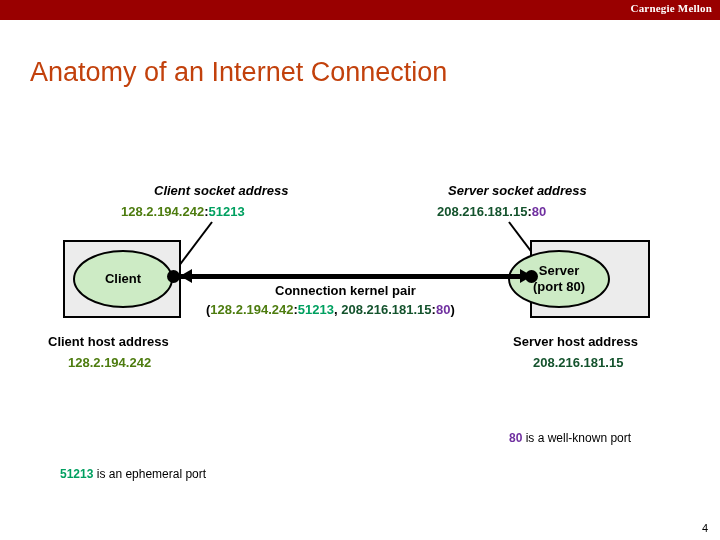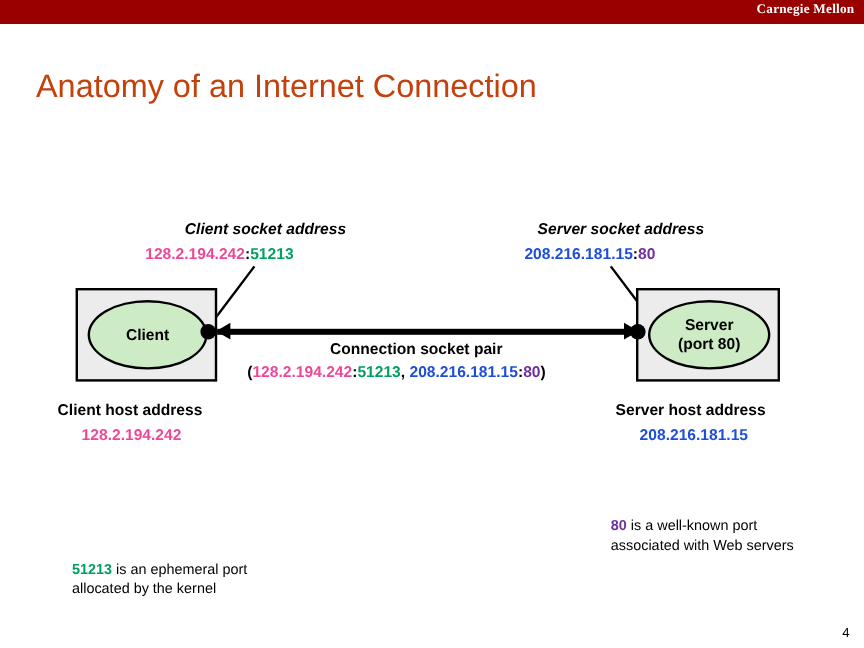--- a/index.html
+++ b/index.html
@@ -62,23 +62,23 @@
   .caption-bold {
     font-weight: bold;
     font-size: 13px;
   }
   .addr-line {
     font-weight: bold;
     font-size: 13px;
   }
 
   
-  .c-clientip { color: #ec4899; }
+  .c-clientip { color: #4d7c0f; }
   .c-clientport { color: #00A060; }
-  .c-serverip  { color: #1d4ed8; }
+  .c-serverip  { color: #14532d; }
   .c-serverport { color: #7030A0; }
   .c-punct { color: #000000; }
 
   
   .host-box {
     position: absolute;
     background: #ececec;
     border: 2px solid #000000;
     box-sizing: border-box;
   }
@@ -166,47 +166,45 @@
 
 <div class="leader" style="left:211px; top:222px; height:62px; transform: rotate(37deg);"></div>
 <div class="leader" style="left:508px; top:222px; height:62px; transform: rotate(-37deg);"></div>
 
 <div class="host-box" style="left:63px; top:240px; width:118px; height:78px;"></div>
 <div class="host-ellipse" style="left:73px; top:250px; width:100px; height:58px;">
   <span>Client</span>
 </div>
 
 <div class="host-box" style="left:530px; top:240px; width:120px; height:78px;"></div>
-<div class="host-ellipse" style="left:540px; top:250px; width:102px; height:58px;align-items:center;">
+<div class="host-ellipse" style="left:508px; top:250px; width:102px; height:58px;align-items:center;">
   <span>
     <span>Server</span><br>
     <span>(port 80)</span>
   </span>
 </div>
 
 <div class="conn-line" style="left:181px; top:274px; width:350px;"></div>
 <div class="arrow-head arrow-left" style="left:180px; top:269px;"></div>
 <div class="arrow-head arrow-right" style="left:520px; top:269px;"></div>
 <div class="node-dot" style="left:167px; top:270px;"></div>
 <div class="node-dot" style="left:525px; top:270px;"></div>
 
-<div class="lbl caption-bold" style="left:275px; top:283px;">Connection socket pair</div>
+<div class="lbl caption-bold" style="left:275px; top:283px;">Connection kernel pair</div>
 <div class="lbl addr-line" style="left:206px; top:302px;">
   <span class="c-punct">(</span><span class="c-clientip">128.2.194.242</span><span class="c-punct">:</span><span class="c-clientport">51213</span><span class="c-punct">, </span><span class="c-serverip">208.216.181.15</span><span class="c-punct">:</span><span class="c-serverport">80</span><span class="c-punct">)</span>
 </div>
 
 <div class="lbl caption-bold" style="left:48px; top:334px;">Client host address</div>
 <div class="lbl addr-line c-clientip" style="left:68px; top:355px;">128.2.194.242</div>
 
 <div class="lbl caption-bold" style="left:513px; top:334px;">Server host address</div>
 <div class="lbl addr-line c-serverip" style="left:533px; top:355px;">208.216.181.15</div>
 
 <div class="note" style="left:60px; top:432px;margin-top:34px;">
   <b class="c-clientport">51213</b><span> is an ephemeral port</span><br>
-  <span>allocated by the kernel</span>
 </div>
 
 <div class="note" style="left:509px; top:430px;">
   <b class="c-serverport">80</b><span> is a well-known port</span><br>
-  <span>associated with Web servers</span>
 </div>
 
 <div class="page-number">4</div>
 
 </body></html>

